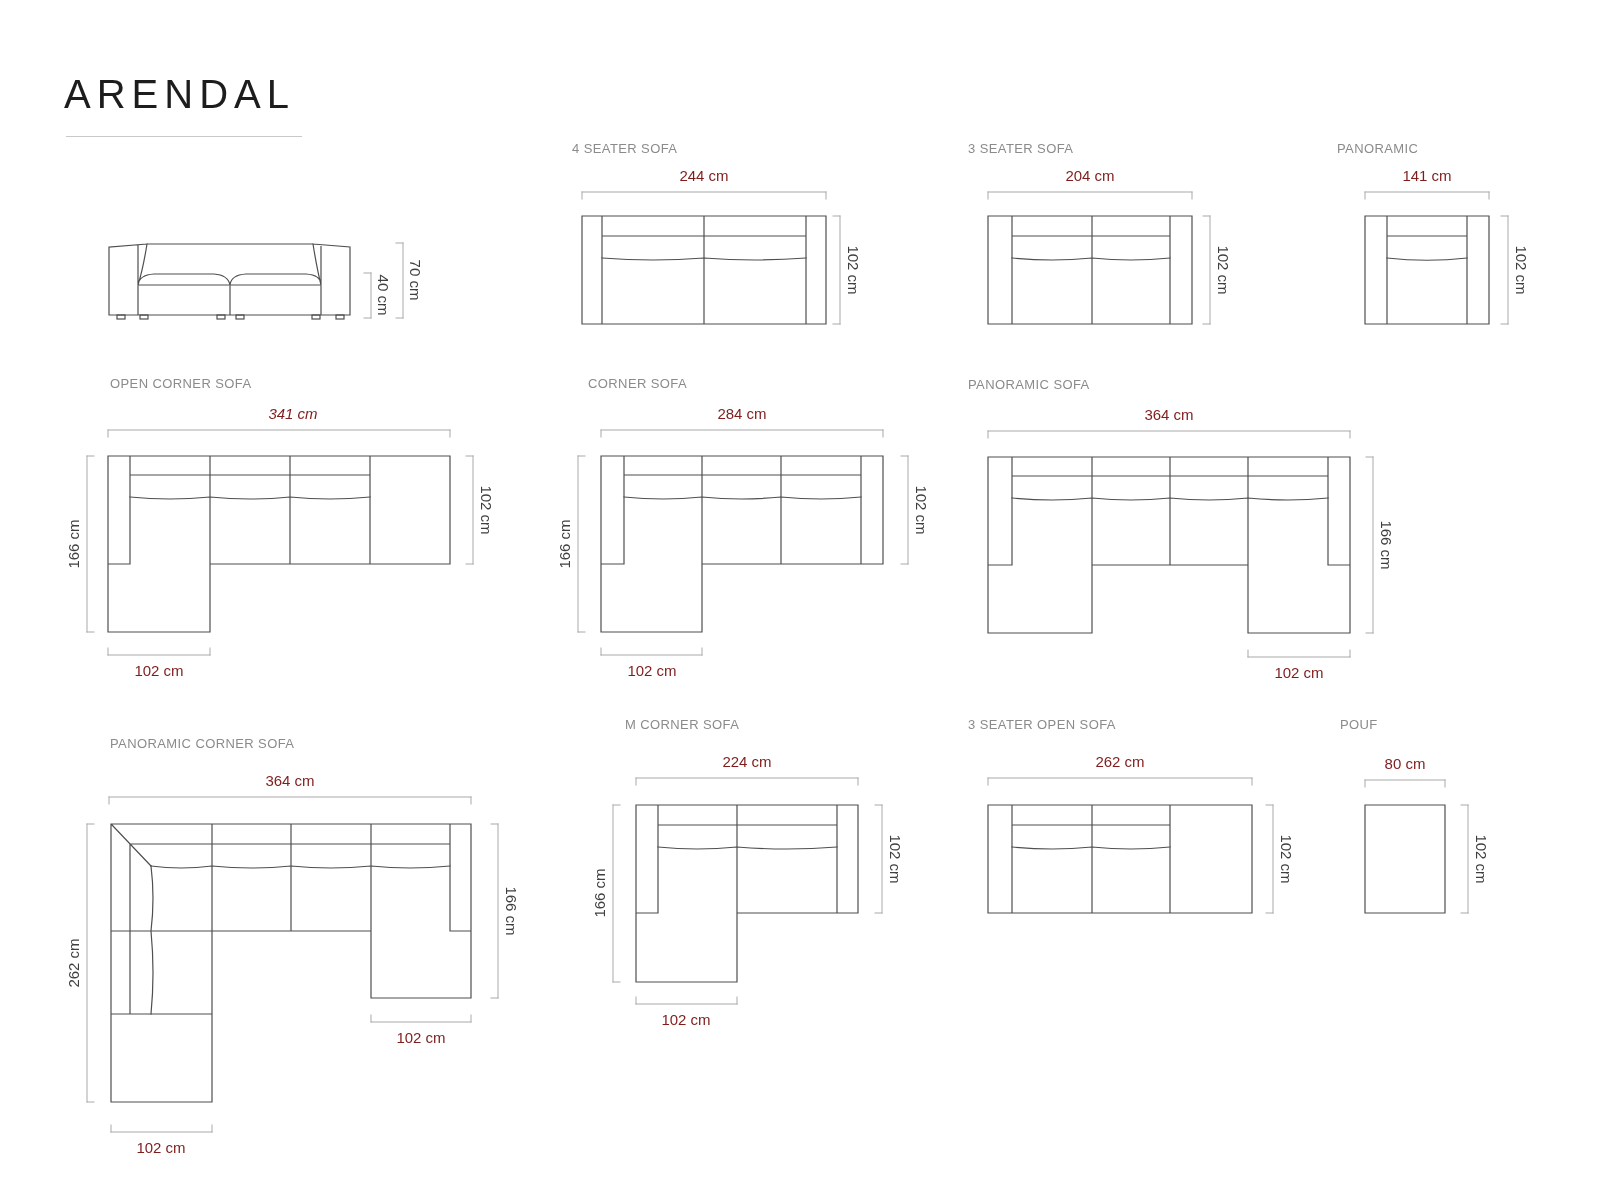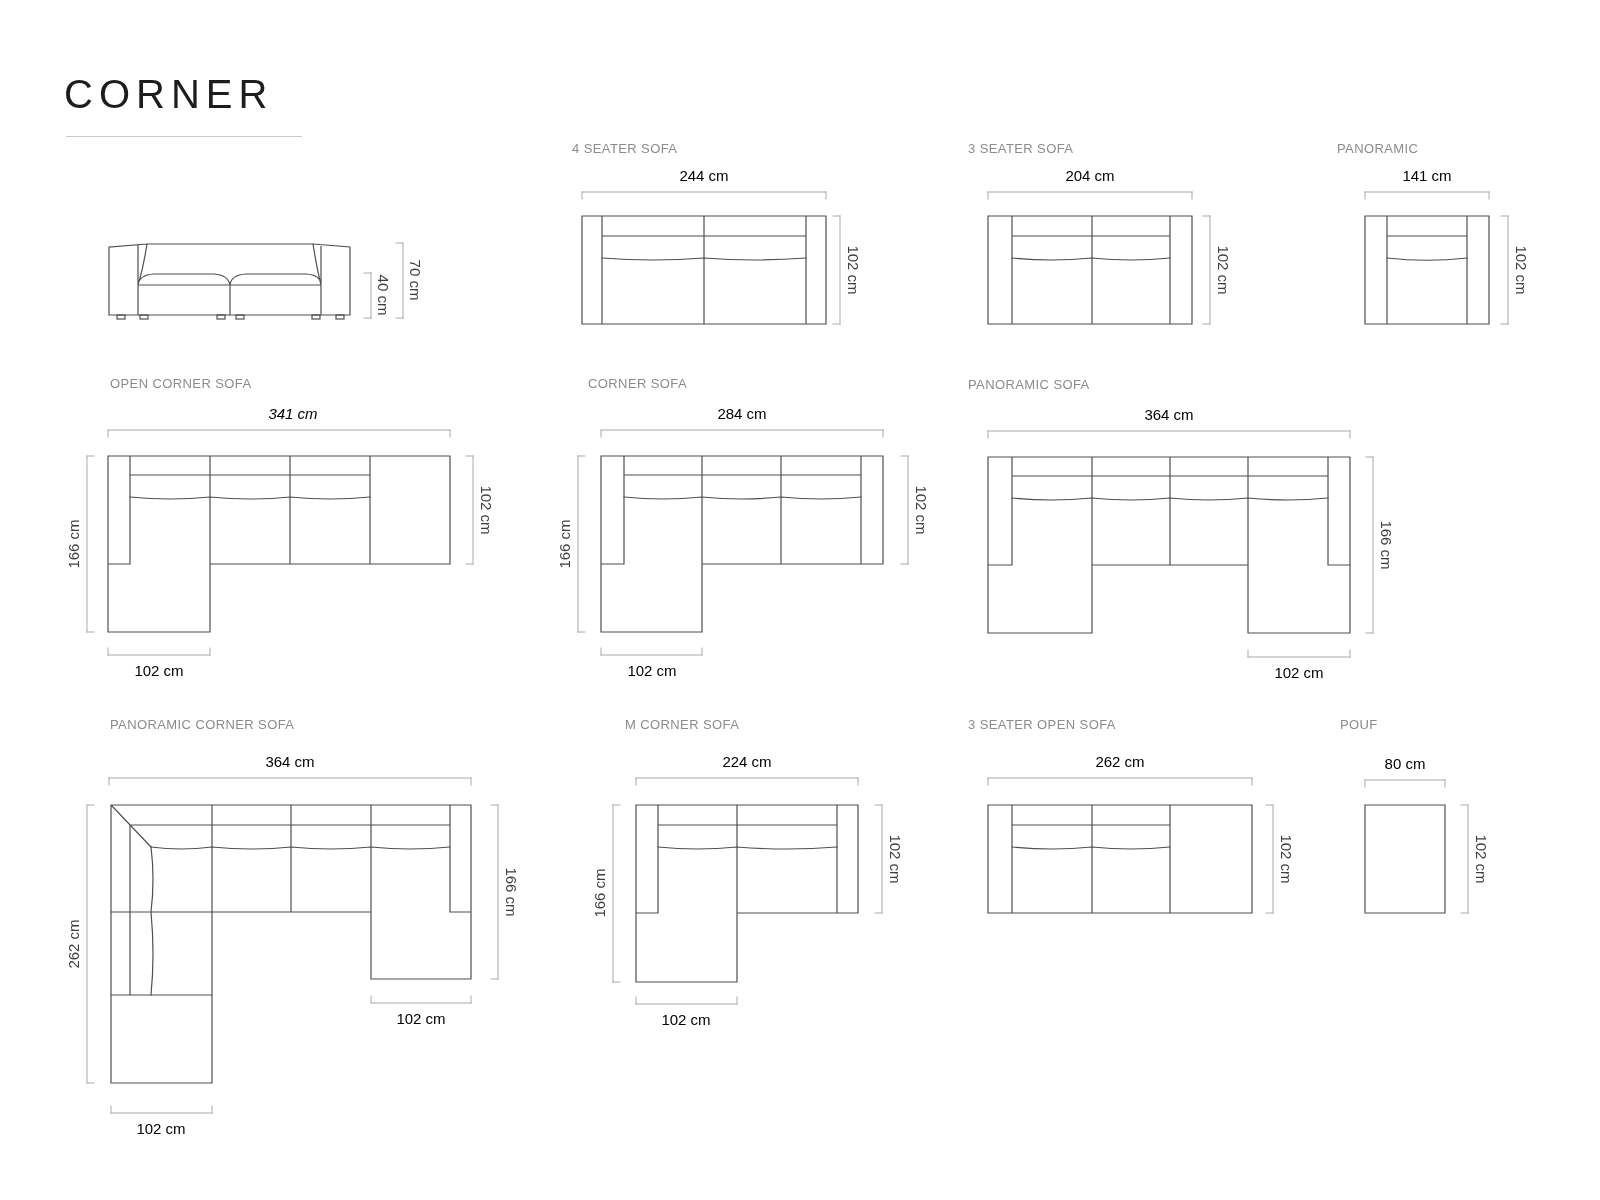--- a/index.html
+++ b/index.html
@@ -12,35 +12,35 @@
     font-size:40px;font-weight:500;letter-spacing:6px;color:#1d1d1d;white-space:nowrap;
   }
   .brand-rule{position:absolute;left:66px;top:136px;width:236px;height:1px;background:#c9c9c9;}
   .diagram{position:absolute;}
   .diagram svg{position:absolute;left:0;top:0;overflow:visible;}
   .ptitle{
     position:absolute;font-size:13px;color:#8b8b8b;letter-spacing:.4px;white-space:nowrap;
   }
   .dim{
     position:absolute;width:80px;height:20px;line-height:20px;text-align:center;
-    font-size:15px;color:#000000;white-space:nowrap;
+    font-size:15px;color:#7f1d1d;white-space:nowrap;
   }
   .vdim{
     position:absolute;width:70px;height:18px;line-height:18px;text-align:center;
     font-size:15px;color:#3f3f3f;white-space:nowrap;
   }
   .vr{transform:rotate(90deg);}
   .vl{transform:rotate(-90deg);}
   .s{stroke:#4f4f4f;stroke-width:1.2;fill:none;stroke-linecap:square;}
   .d{stroke:#a9a9a9;stroke-width:1;fill:none;stroke-linecap:square;}
 </style>
 </head>
 <body>
 
-<div class="brand">CORNER</div>
+<div class="brand">ARENDAL</div>
 <div class="brand-rule"></div>
 
 <div class="diagram" style="left:100px;top:235px;width:360px;height:95px;">
   <svg width="360" height="95">
     <path class="s" d="M47,9 H213 M9,12 L47,9 M9,12 V80 M38,10 V80 M47,9 Q43,34 38,50
                        M250,12 L213,9 M250,12 V80 M221,10 V80 M213,9 Q217,34 221,50
                        M38,50 Q39,40 54,39 H114 Q128,40 130,50
                        M130,50 Q131,40 146,39 H206 Q221,40 221,50
                        M38,50 H221 M130,50 V80 M9,80 H250"></path>
     <g class="s">
@@ -133,21 +133,21 @@
     <path class="s" d="M48,97 H410 V273 H308 V205 H152 V273 H48 Z
                        M72,97 V205 M388,97 V205 M48,205 H72 M388,205 H410
                        M72,116 H388 M152,97 V273 M230,97 V205 M308,97 V273"></path>
     <path class="s" d="M72,138 Q112,142 152,138 Q191,142 230,138 Q269,142 308,138 Q348,142 388,138"></path>
   </svg>
   <div class="dim" style="left:189px;top:45px;">364 cm</div>
   <div class="vdim vr" style="left:411px;top:176px;">166 cm</div>
   <div class="dim" style="left:319px;top:303px;">102 cm</div>
 </div>
 
-<div class="diagram" style="left:60px;top:705px;width:475px;height:455px;">
+<div class="diagram" style="left:60px;top:724px;width:475px;height:455px;">
   <div class="ptitle" style="left:50px;top:12px;">PANORAMIC CORNER SOFA</div>
   <svg width="475" height="455">
     <path class="d" d="M49,73 H411 M49,73 V80 M411,73 V80
              M27,100 V378 M27,100 H34 M27,378 H34
              M438,100 V274 M438,100 H431 M438,274 H431
              M311,298 H411 M311,298 V291 M411,298 V291
              M51,408 H152 M51,408 V401 M152,408 V401"></path>
     <path class="s" d="M51,100 H411 V274 H311 V207 H152 V378 H51 Z
                        M52,101 L91,142 M70,120 H390 M70,120 V290
                        M51,207 H311 M51,290 H152

